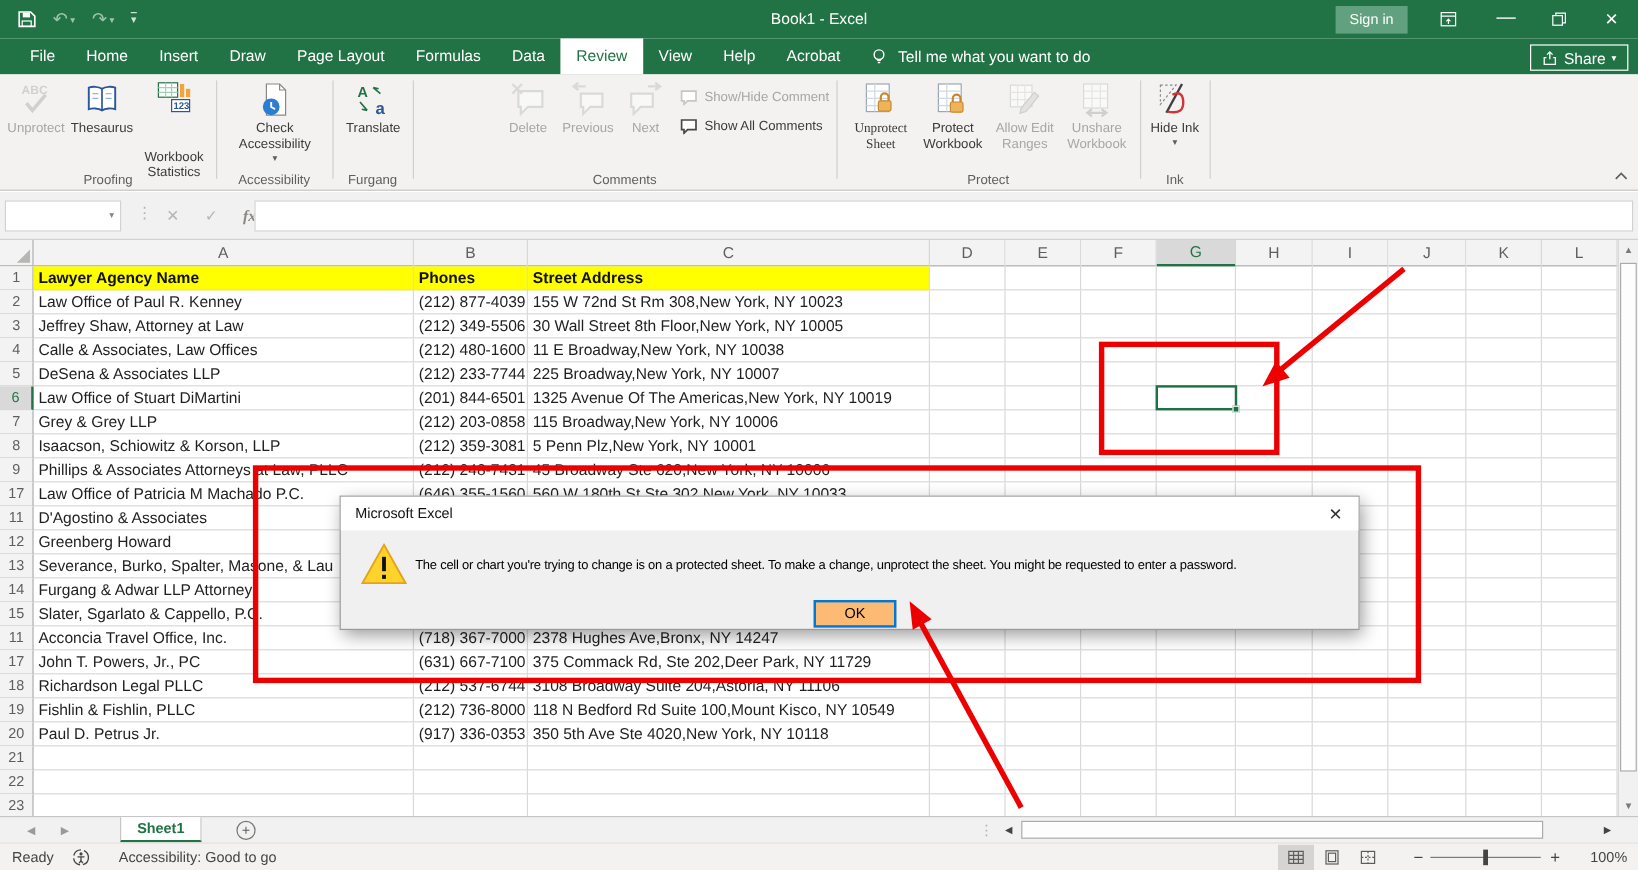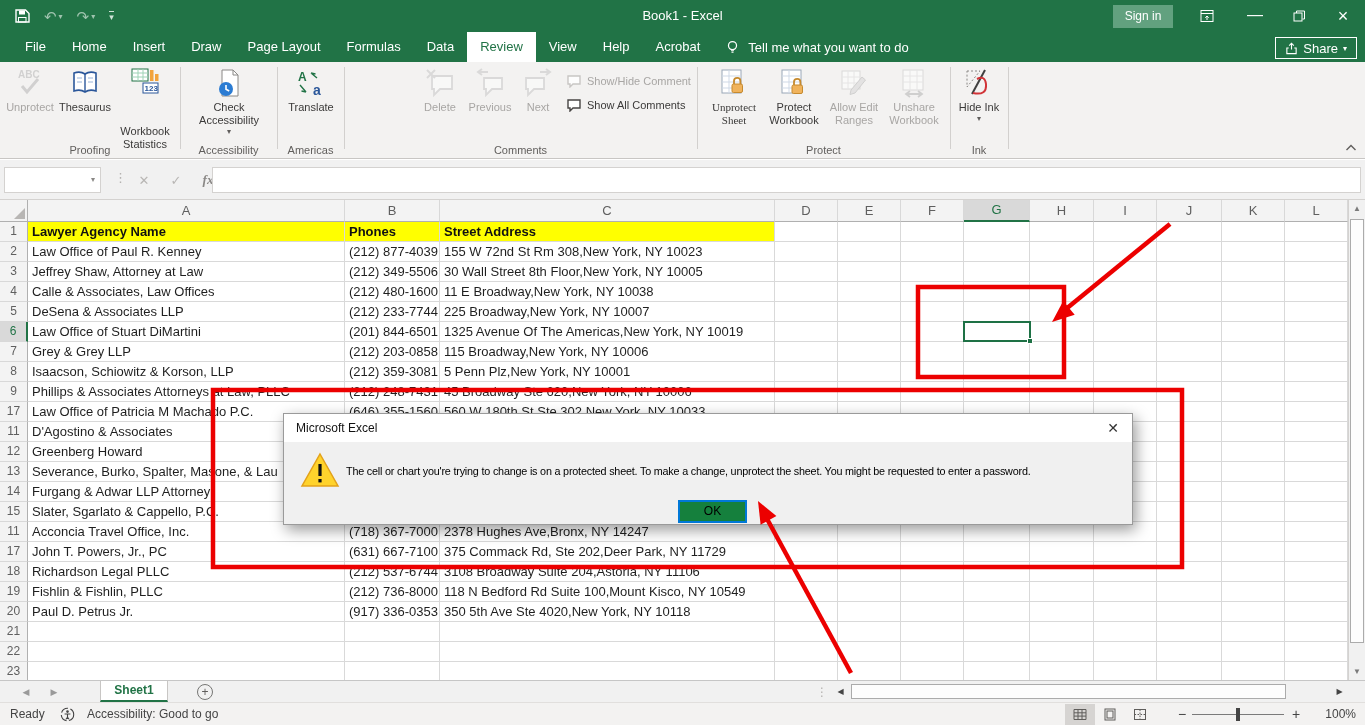--- a/index.html
+++ b/index.html
@@ -70,36 +70,36 @@
   .vscroll { position:absolute; left:1348px; top:200px; width:17px; height:480px; background:#f1f1f1; border-left:1px solid #d4d2d0; }
   .vscroll .arr { height:17px; text-align:center; font-size:8px; color:#7a7a7a; line-height:17px; }
   .vthumb { position:absolute; left:1px; top:19px; width:14px; height:424px; background:#fdfdfd; border:1px solid #ababab; }
   .vscroll .arr.dn { position:absolute; bottom:0; width:100%; }
 
   
   .dialog { position:absolute; left:283px; top:413px; width:850px; height:112px; background:#f0f0f0; border:1px solid #9a9a9a; box-shadow:3px 5px 14px rgba(0,0,0,.4); z-index:150; }
   .dlg-title { position:absolute; left:0; top:0; width:100%; height:28px; background:#fff; font-size:12px; color:#111; line-height:28px; padding-left:12px; }
   .dlg-close { position:absolute; right:8px; top:3px; width:22px; height:22px; text-align:center; line-height:22px; font-size:14px; color:#333; }
   .dlg-msg { position:absolute; left:62px; top:51px; font-size:10.8px; letter-spacing:-0.2px; color:#000; white-space:nowrap; }
-  .dlg-ok { position:absolute; left:394px; top:86px; width:69px; height:23px; background:#15803d; border:2px solid #0078d7; font-size:12px; color:#000; text-align:center; line-height:19px; }
+  .dlg-ok { position:absolute; left:394px; top:86px; width:69px; height:23px; background:#fdba74; border:2px solid #0078d7; font-size:12px; color:#000; text-align:center; line-height:19px; }
 
   
   .sheettabbar { position:absolute; left:0; top:680px; width:100%; height:22px; background:#f1f1f1; border-top:1px solid #c6c6c6; }
   .tab-nav { position:absolute; top:0; height:22px; font-size:9px; color:#9a9a9a; line-height:22px; text-align:center; width:20px; }
   .sheet-tab { position:absolute; left:100px; top:0; width:68px; height:21px; background:#fff; border-left:1px solid #c8c6c4; border-right:1px solid #c8c6c4; border-bottom:2px solid #217346; color:#217346; font-weight:bold; font-size:12px; text-align:center; line-height:19px; }
   .newsheet { position:absolute; left:197px; top:3px; width:16px; height:16px; border:1px solid #767674; border-radius:50%; color:#5f5d5b; font-size:12px; text-align:center; line-height:14px; }
   .tab-dots { position:absolute; left:816px; top:0; color:#b5b3b1; font-size:12px; line-height:22px; }
   .hscroll-larr { position:absolute; left:832px; top:3px; width:17px; height:16px; font-size:8px; color:#444; text-align:center; line-height:16px; }
   .hscroll-rarr { position:absolute; left:1331px; top:3px; width:17px; height:16px; font-size:8px; color:#444; text-align:center; line-height:16px; }
   .hthumb { position:absolute; left:851px; top:3px; width:435px; height:15px; background:#fdfdfd; border:1px solid #ababab; }
 
   
   .statusbar { position:absolute; left:0; top:702px; width:100%; height:23px; background:#f3f2f1; border-top:1px solid #e1dfdd; font-size:12px; color:#444; }
   .sb-ready { position:absolute; left:10px; line-height:22px; }
-  .sb-access { position:absolute; left:60px; display:flex; gap:12px; align-items:center; height:22px; }
+  .sb-access { position:absolute; left:60px; display:flex; gap:24px; align-items:center; height:22px; }
   .views { position:absolute; left:1065px; top:1px; display:flex; }
   .vbtn { width:30px; height:21px; display:flex; align-items:center; justify-content:center; }
   .vbtn.active { background:#d6d4d2; }
   .zoomctl { position:absolute; left:1172px; top:0; height:22px; display:flex; align-items:center; }
   .zminus { width:20px; text-align:center; font-size:14px; color:#444; }
   .ztrack { width:92px; height:1px; background:#7a7a7a; position:relative; }
   .zhandle { position:absolute; left:44px; top:-6px; width:4px; height:13px; background:#444; }
   .zplus { width:20px; text-align:center; font-size:14px; color:#444; margin-left:2px; }
   .zlabel { position:absolute; left:1316px; line-height:22px; width:40px; text-align:right; }
 
@@ -243,21 +243,21 @@
       <div class="rbtn" style="left:6px; width:56px;">
         <span class="ricon">
           <svg width="30" height="30" viewBox="0 0 30 30">
               <text x="2" y="13" font-size="12" font-weight="bold" fill="#217346">A</text>
               <text x="17" y="27" font-size="14" font-weight="bold" fill="#2b579a">a</text>
               <path d="M4 17 l6 7 M10 24 l-4.5 -1 M21 10 l-6 -5 M15 5 l4.5 1" stroke="#217346" fill="none" stroke-width="1.4"></path>
             </svg>
         </span>
         <span>Translate</span>
       </div>
-      <div class="glabel">Americas</div>
+      <div class="glabel">Furgang</div>
     </div>
     <div class="gsep" style="left:344px;"></div>
 
     <div class="rgroup" style="left:344px; width:353px;">
       <div class="rbtn disabled" style="left:74px; width:44px;">
         <span class="ricon">
           <svg width="32" height="30" viewBox="0 0 32 30">
               <path d="M8 8 h20 v13 h-12 l-6 6 v-6 h-2 z" fill="#fdfdfd" stroke="#c8c6c4" stroke-width="1.8"></path>
               <path d="M3 2 l8 8 M11 2 l-8 8" stroke="#c8c6c4" stroke-width="2"></path>
             </svg>

